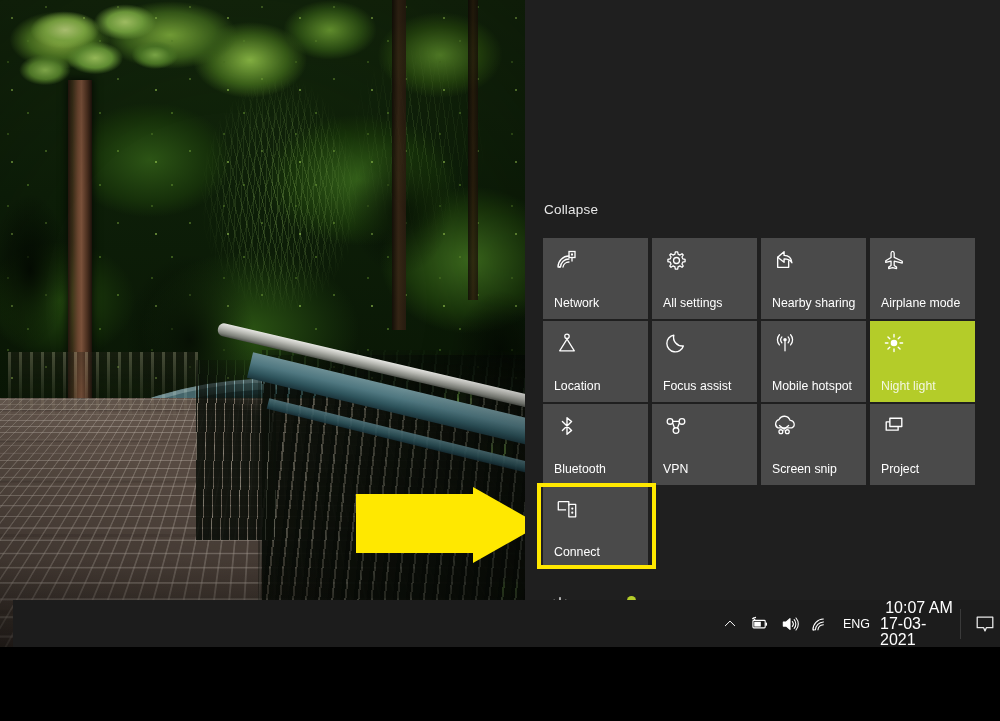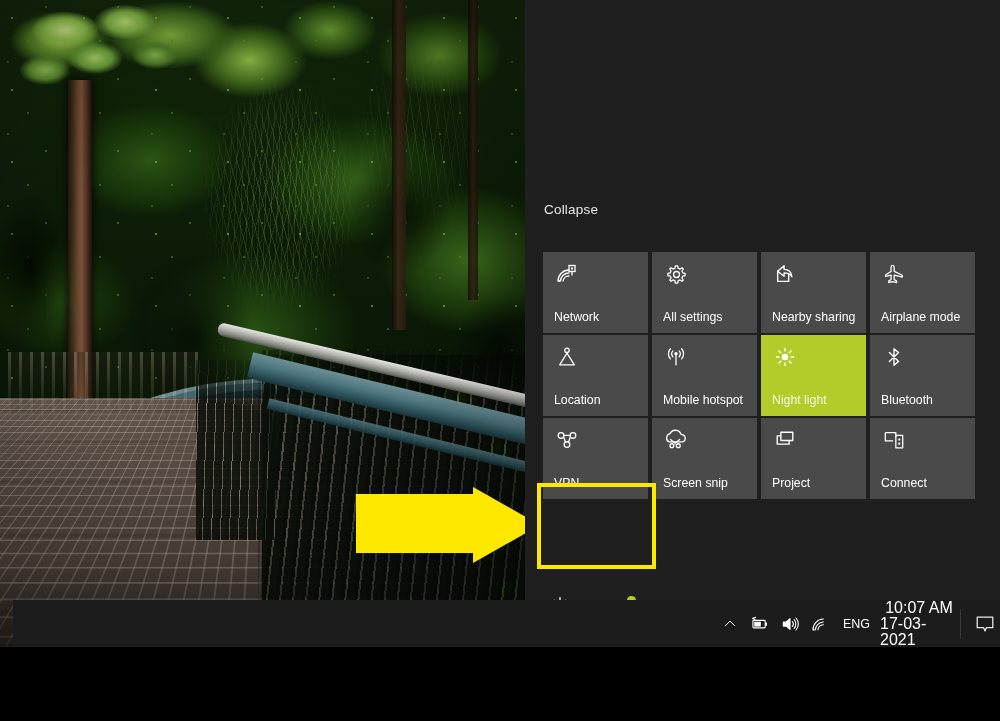--- a/index.html
+++ b/index.html
@@ -222,21 +222,21 @@
   #collapse-link {
     position: absolute;
     left: 19px; top: 202px;
     font-size: 13.5px;
     color: #e8e8e8;
     letter-spacing: .2px;
     cursor: default;
   }
   #tile-grid {
     position: absolute;
-    left: 18px; top: 252px;
+    left: 18px; top: 238px;
     width: 438px;
     display: grid;
     grid-template-columns: repeat(4, 105px);
     grid-template-rows: repeat(4, 81px);
     column-gap: 4px;
     row-gap: 2px;
   }
   .tile {
     position: relative;
     background: #4a4a4a;
@@ -454,20 +454,28 @@
       <div class="tile">
         <span class="tile-icon">
           <svg width="22" height="22" viewBox="0 0 24 24" fill="none" stroke="#fff" stroke-width="1.4">
             <circle cx="12" cy="4.6" r="2.4"></circle>
             <path d="M12,7.8 L4,20.5 L20,20.5 Z" stroke-linejoin="round"></path>
           </svg>
         </span>
         <span class="tile-label">Location</span>
       </div>
 
+      <div class="tile">
+        <span class="tile-icon">
+          <svg width="22" height="22" viewBox="0 0 24 24" fill="none" stroke="#fff" stroke-width="1.5">
+            <path d="M20,15.2 A9.2,9.2 0 1 1 9.6,3.4 A9.6,9.6 0 0 0 20,15.2 Z" stroke-linejoin="round"></path>
+          </svg>
+        </span>
+        <span class="tile-label">Focus assist</span>
+      </div>
 
       <div class="tile">
         <span class="tile-icon">
           <svg width="22" height="22" viewBox="0 0 24 24" fill="none" stroke="#fff" stroke-width="1.4">
             <circle cx="12" cy="8.5" r="1.9" fill="#fff" stroke="none"></circle>
             <path d="M12,10.6 L12,20.5" stroke-linecap="round"></path>
             <path d="M8.6,5.4 A4.9,4.9 0 0 0 8.6,11.8" stroke-linecap="round"></path>
             <path d="M15.4,5.4 A4.9,4.9 0 0 1 15.4,11.8" stroke-linecap="round"></path>
             <path d="M5.9,3 A8.2,8.2 0 0 0 5.9,14.1" stroke-linecap="round"></path>
             <path d="M18.1,3 A8.2,8.2 0 0 1 18.1,14.1" stroke-linecap="round"></path>

